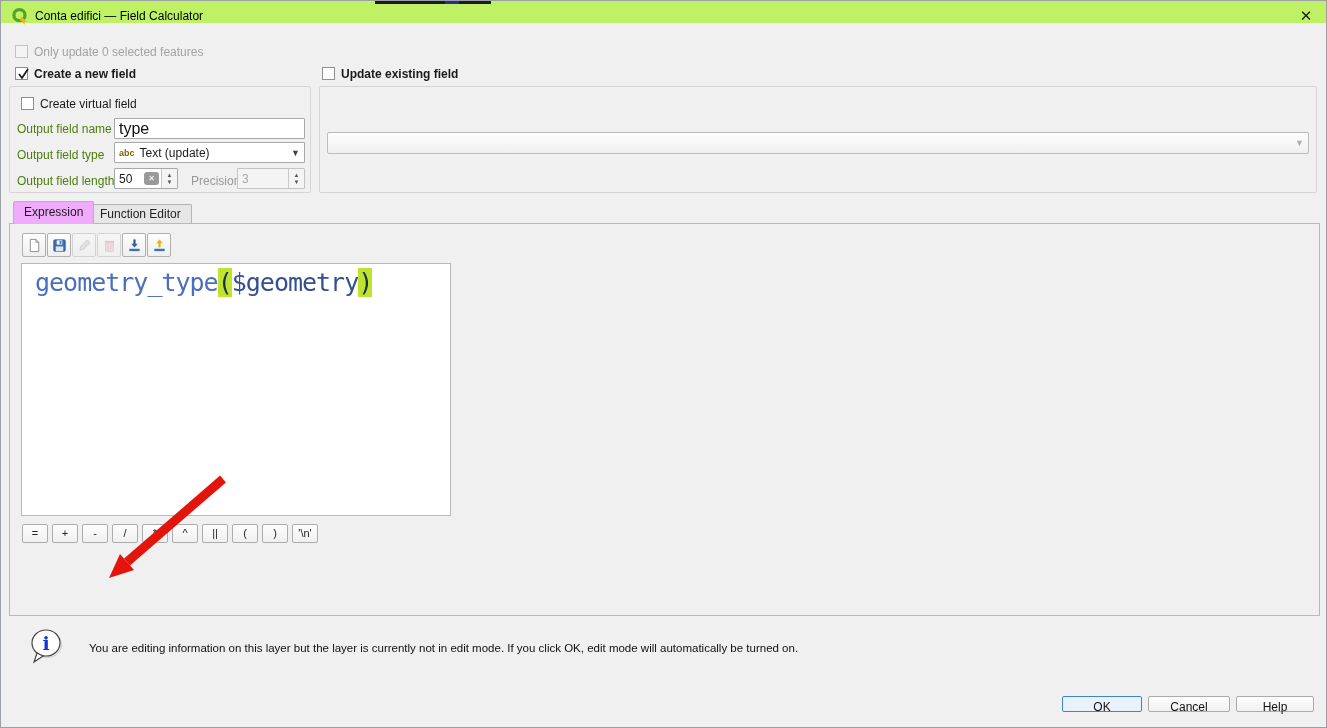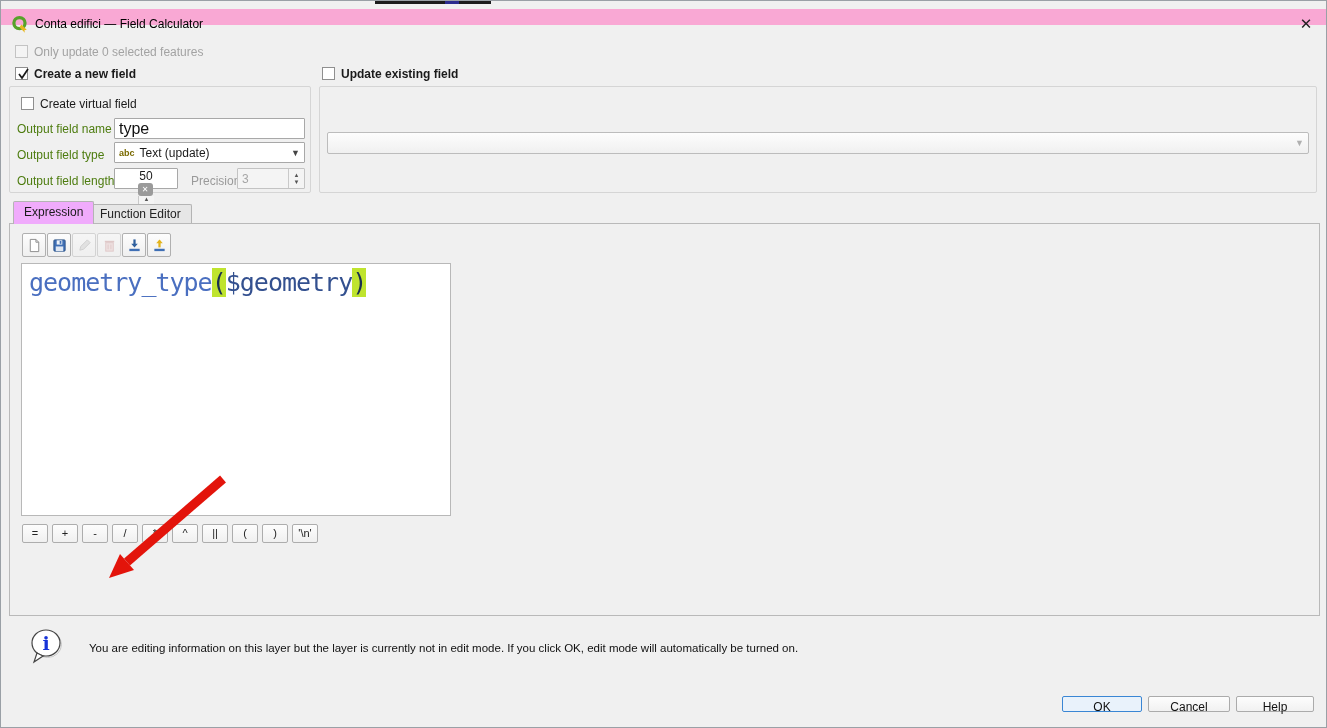--- a/index.html
+++ b/index.html
@@ -7,21 +7,21 @@
   .dialog{
     position:relative;width:1327px;height:728px;overflow:hidden;
     background:#f0f0f0;border:1px solid #9aa0a6;
     font-family:"Liberation Sans",sans-serif;font-size:12px;color:#1a1a1a;
   }
   .abs{position:absolute;}
   
   .peek{top:0;left:374px;width:116px;height:3px;background:#1c1c1c;}
   .peek b{position:absolute;left:70px;top:0;width:14px;height:3px;background:#2c2c8e;}
   
-  .titlebar{top:8px;left:0;right:0;height:16px;background:#f9a8d4;}
+  .titlebar{top:0;left:0;right:0;height:22px;background:#bef264;}
   .title-icon{left:10px;top:6px;width:18px;height:18px;}
   .title-text{left:34px;top:8px;font-size:12px;color:#000;}
   .close-x{left:1290px;top:4px;width:30px;height:22px;text-align:center;font-size:15px;color:#222;line-height:22px;cursor:pointer;}
   
   .cb{display:inline-block;width:13px;height:13px;background:#fff;border:1px solid #8f8f8f;vertical-align:-2px;position:relative;}
   .cb.disabled{border-color:#c3c3c3;background:#f4f4f4;}
   .cb svg{position:absolute;left:0;top:-2px;}
   .cb-row{white-space:nowrap;}
   .cb-row .lbl{margin-left:6px;}
   .row-only{left:14px;top:44px;color:#a3a3a3;}
@@ -50,21 +50,21 @@
   
   .tab{position:absolute;border:1px solid #b4b4b4;border-bottom:none;padding:0 10px;line-height:21px;border-radius:2px 2px 0 0;}
   .tab-active{left:12px;top:200px;height:23px;background:#f0abfc;z-index:3;}
   .tab-inactive{left:88px;top:203px;height:20px;background:#e6e6e6;line-height:18px;color:#222;}
   .tabpane{left:8px;top:222px;width:1311px;height:393px;border:1px solid #b9b9b9;background:#f0f0f0;z-index:1;}
   
   .toolbar{left:21px;top:232px;display:flex;gap:1px;z-index:2;}
   .tool-btn{width:24px;height:24px;border:1px solid #b0b0b0;border-radius:2px;background:linear-gradient(#fdfdfd,#efefef);display:flex;align-items:center;justify-content:center;}
   .tool-btn.disabled{opacity:.45;}
   
-  .expr-editor{left:20px;top:262px;width:430px;height:253px;background:#fff;border:1px solid #b8b8b8;padding:4px 7px;
+  .expr-editor{left:20px;top:262px;width:430px;height:253px;background:#fff;border:1px solid #b8b8b8;padding:4px 13px;
     font-family:"DejaVu Sans Mono","Liberation Mono",monospace;font-size:25px;letter-spacing:-1px;white-space:nowrap;z-index:2;}
   .expr-fn{color:var(--expr_blue,#4a6fc0);}
   .expr-var{color:var(--expr_var_blue,#33508f);}
   .expr-paren{background:var(--paren_highlight,#bfe42e);color:#1a3050;}
   
   .op-row{left:21px;top:523px;display:flex;gap:4px;z-index:2;}
   .op-btn{min-width:26px;height:19px;border:1px solid #adadad;border-radius:2px;background:linear-gradient(#fdfdfd,#f0f0f0);
     font-family:"Liberation Sans",sans-serif;font-size:11px;color:#222;padding:0 5px;line-height:17px;}
   
   .feature-label{left:21px;top:555px;}
@@ -151,21 +151,21 @@
   </div>
   <span class="abs fld-label" style="top:121px;">Output field name</span>
   <input class="abs txt-input" style="left: 113px; top: 117px; width: 191px; height: 21px;" value="type">
   <span class="abs fld-label" style="top:147px;">Output field type</span>
   <div class="abs combo" style="left:113px;top:141px;width:191px;height:21px;">
     <span class="abc-badge">abc</span>
     <span>Text (update)</span>
     <span class="arrow">▼</span>
   </div>
   <span class="abs fld-label" style="top:173px;">Output field length</span>
-  <div class="abs spinbox" style="left:113px;top:167px;width:64px;height:21px;flex-direction:column;">
+  <div class="abs spinbox" style="left:113px;top:167px;width:64px;height:21px;">
     <span class="val">50</span>
     <span class="clear-btn">✕</span>
     <span class="spin-col">
         <span>▲</span>
         <span>▼</span>
       </span>
   </div>
   <span class="abs fld-label lbl-disabled" style="left:190px;top:173px;">Precision</span>
   <div class="abs spinbox disabled" style="left:236px;top:167px;width:68px;height:21px;">
     <span class="val">3</span>

